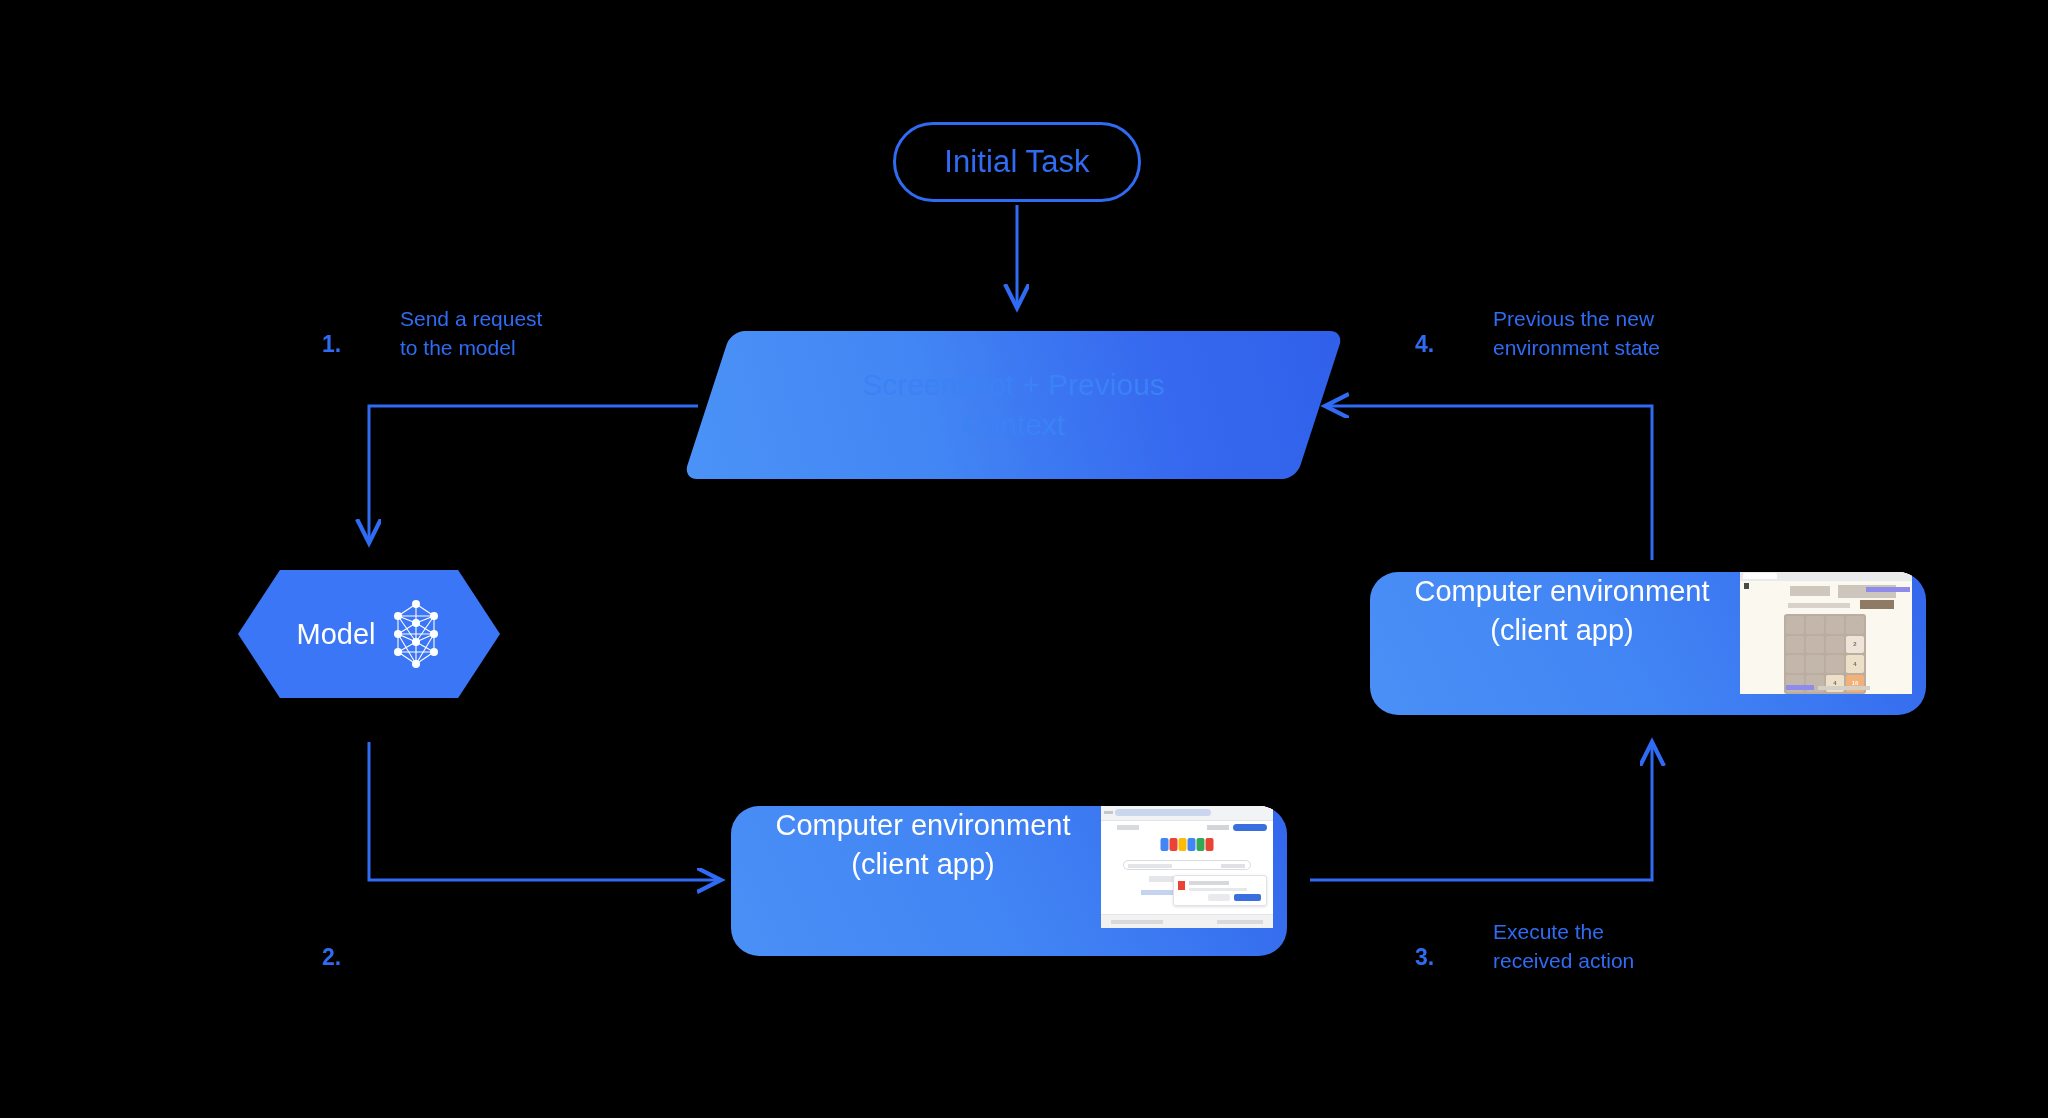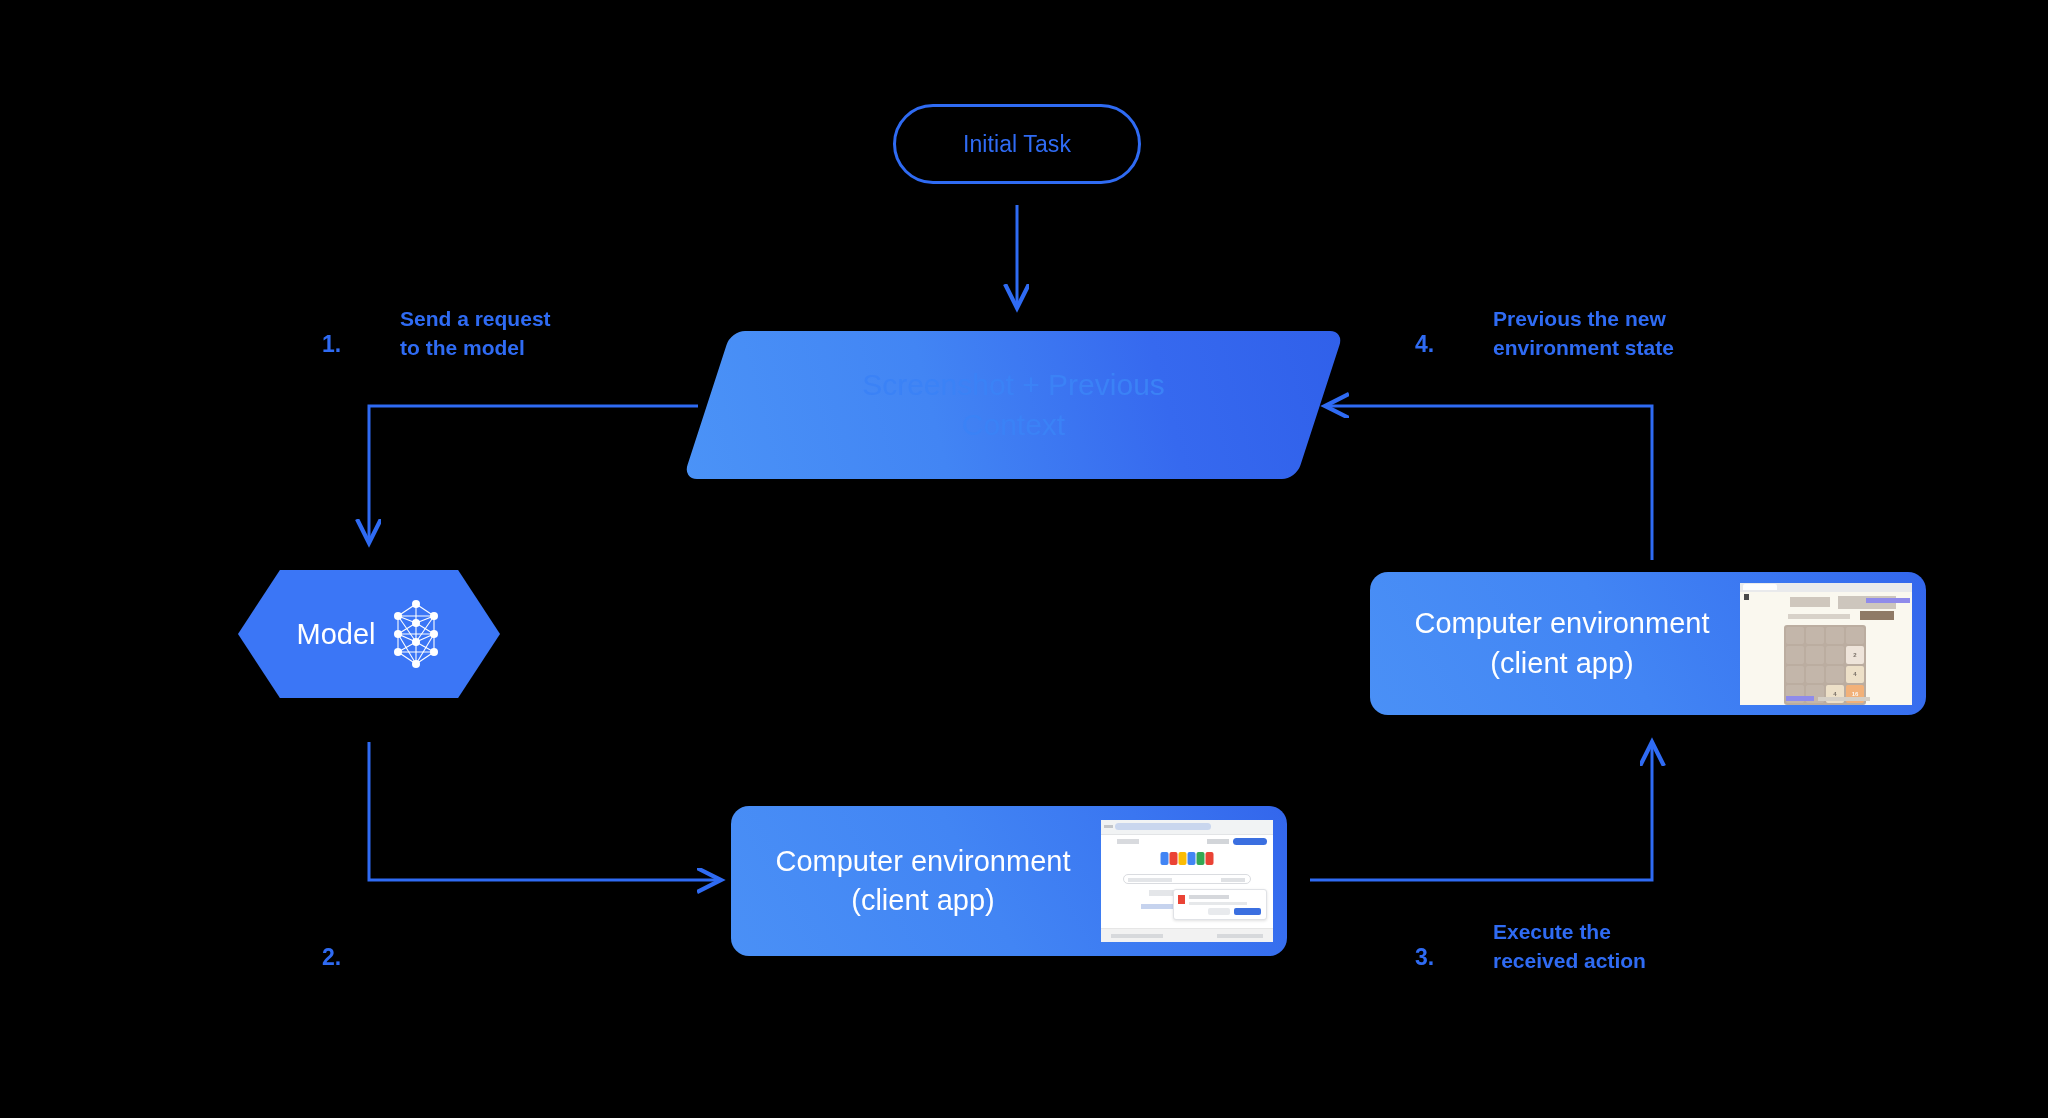--- a/index.html
+++ b/index.html
@@ -7,27 +7,27 @@
     width: 2048px; height: 1118px;
     background: #000000;
     overflow: hidden;
     font-family: "Liberation Sans", sans-serif;
   }
   #stage { position: relative; width: 2048px; height: 1118px; background: #000; }
 
   
   .pill {
     position: absolute;
-    left: 893px; top: 104px;
+    left: 893px; top: 122px;
     width: 248px; height: 80px;
     border: 3px solid #2f6bf3;
     border-radius: 40px;
     display: flex; align-items: center; justify-content: center;
     color: #2f6bf3;
-    font-size: 23px;
+    font-size: 31px;
     letter-spacing: .1px;
   }
 
   
   .parallelogram {
     position: absolute;
     left: 707px; top: 331px;
     width: 613px; height: 148px;
   }
   .parallelogram .skewbg {
@@ -54,23 +54,23 @@
   .hexwrap .hexrow {
     position: absolute; inset: 0;
     display: flex; align-items: center; justify-content: center; gap: 14px;
   }
   .hexwrap .hexlabel { color: #fff; font-size: 29px; }
   .nnicon { width: 52px; height: 74px; display: block; }
 
   
   .envcard {
     position: absolute;
-    border-radius: 18px;
+    border-radius: 28px;
     background: linear-gradient(62deg, #4a90f6 0%, #4285f4 45%, #3a76f1 75%, #3366ec 100%);
-    display: flex; align-items: center;
+    display: flex; 
     overflow: hidden;
   }
   .envcard .envlabel {
     color: #fff; font-size: 29px; line-height: 1.36;
     text-align: center;
     flex: 1 1 auto;
     padding-left: 14px;
   }
   .envcard .thumb {
     width: 172px; height: 122px;
@@ -126,21 +126,21 @@
   .g2 .t16 { background:#f2b179; color:#f9f6f2;}
   .g2 .bottomlink { position:absolute; left:46px; bottom:4px; width:28px; height:5px; background:#8f8bea;}
   .g2 .bottomtxt { position:absolute; left:78px; bottom:4px; width:52px; height:4px; background:#d5cfc6;}
 
   
   svg.connectors { position:absolute; left:0; top:0; width:2048px; height:1118px; pointer-events:none; }
 
   
   .steplabel { position: absolute; color:#2f6bf3; }
   .steplabel .num { position:absolute; font-size:23px; font-weight:bold; }
-  .steplabel .txt { position:absolute; font-size:21px; font-weight:bold; line-height:1.38; white-space:pre-line; }
+  .steplabel .txt { position:absolute; font-size:21px; font-weight:normal; line-height:1.38; white-space:pre-line; }
 
   #label1 { left:322px; top:305px; width:320px; height:78px; }
   #label2 { left:322px; top:918px; width:320px; height:78px; }
   #label4 { left:1415px; top:305px; width:330px; height:78px; }
   #label3 { left:1415px; top:918px; width:330px; height:78px; }
   .steplabel .num { left:0; top:26px; }
   .steplabel .txt { left:78px; top:0; }
 </style>
 </head>
 <body>

